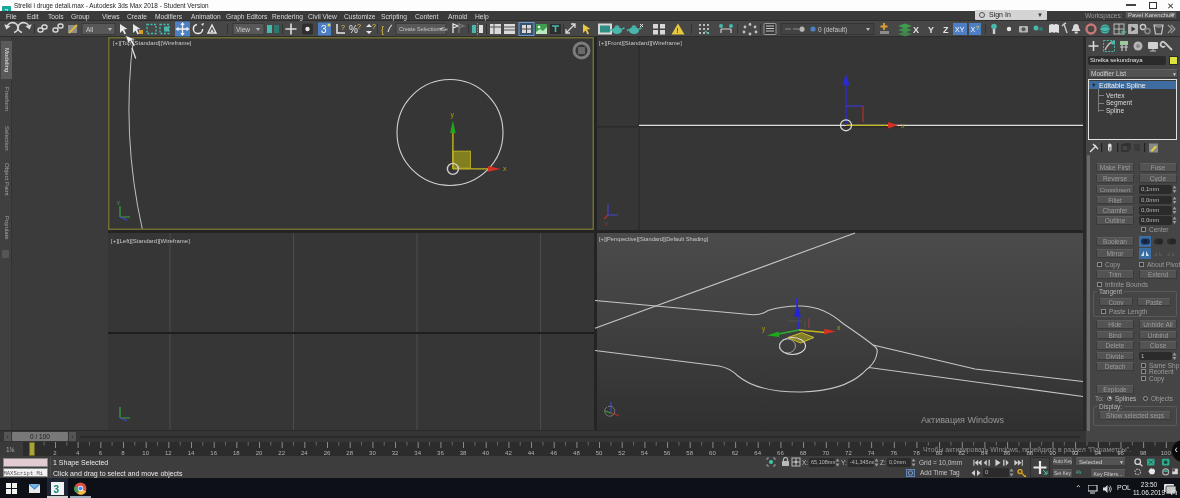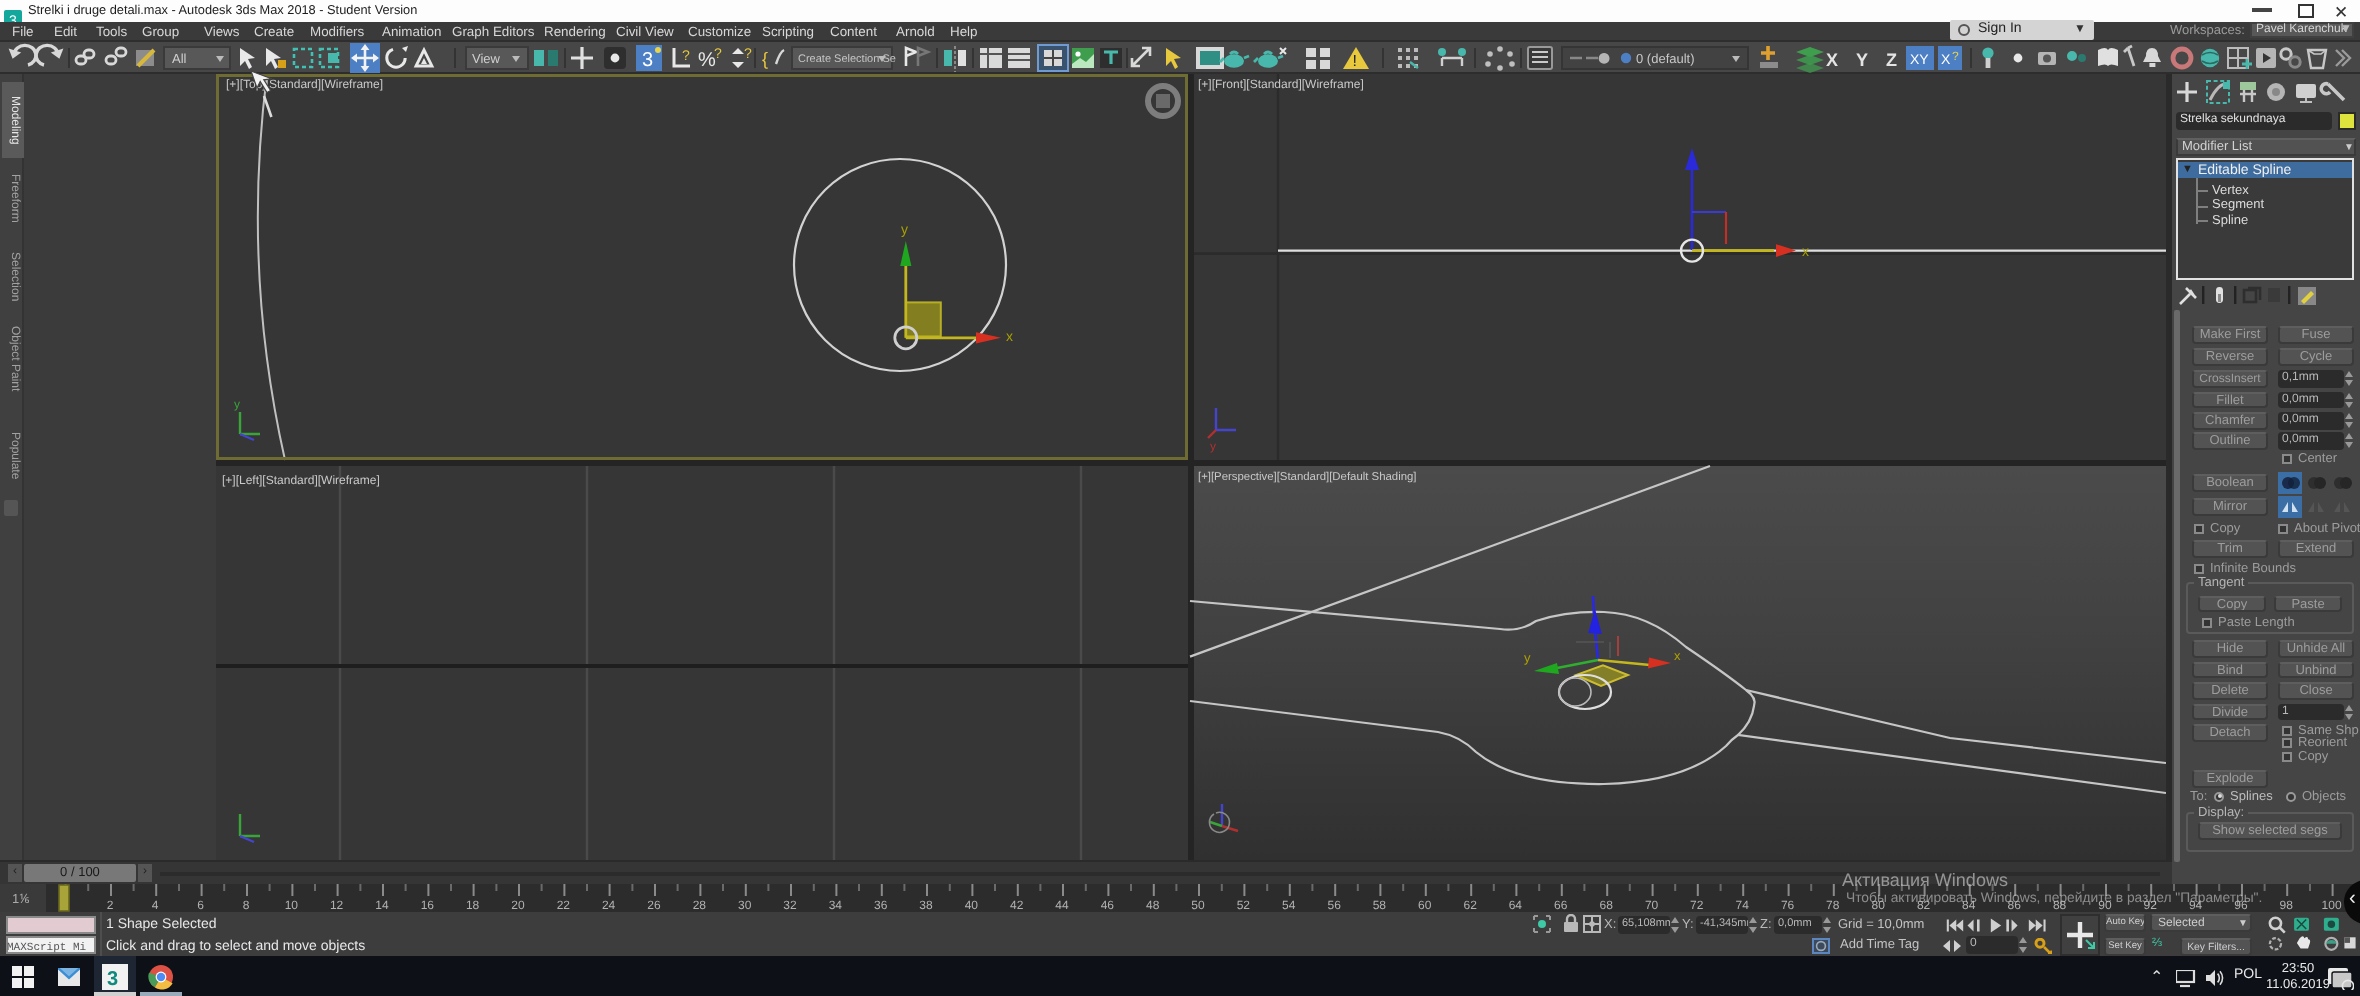--- a/index.html
+++ b/index.html
@@ -734,15 +734,15 @@
     <path d="M0 2.5 h2 l2.5 -2.5 v8 l-2.5 -2.5 h-2 z" fill="#ddd"></path>
     <path d="M5.8 1.8 a3.2 3.2 0 0 1 0 4.4 M7 0.6 a5.2 5.2 0 0 1 0 6.8" stroke="#ddd" stroke-width="0.8" fill="none"></path>
   </svg>
 <div class="abs" style="left:1117px;top:484px;font-size:7px;color:#e8e8e8;">POL</div>
 <div class="abs" style="left:1128px;top:480.5px;width:42px;font-size:6.5px;color:#e8e8e8;text-align:center;line-height:8px;">23:50<br>11.06.2019</div>
 <svg class="abs" style="left:1163px;top:483px;" width="14" height="12">
     <rect x="1" y="1" width="10" height="8" rx="1" fill="#e8e8e8"></rect>
     <rect x="3" y="3" width="10" height="8" rx="1" fill="#c8c8c8" stroke="#0d1117" stroke-width="0.7"></rect>
     <circle cx="11" cy="10" r="2.8" fill="none" stroke="#e8e8e8" stroke-width="0.8"></circle>
   </svg>
-<div class="abs" style="left:921px;top:435px;font-size:9px;color:rgba(200,200,200,0.66);">Активация Windows</div>
+<div class="abs" style="left:921px;top:415px;font-size:9px;color:rgba(200,200,200,0.66);">Активация Windows</div>
 <div class="abs" style="left:923px;top:445.5px;font-size:6.9px;color:rgba(205,205,205,0.6);">Чтобы активировать Windows, перейдите в раздел "Параметры".</div>
 <div class="abs" style="left:1172px;top:440px;width:22px;height:22px;border-radius:50%;background:#0a0a0a;"></div>
 <div class="abs" style="left:1174.5px;top:444px;font-size:10px;color:#f0f0f0;">‹</div>
 </body></html>

